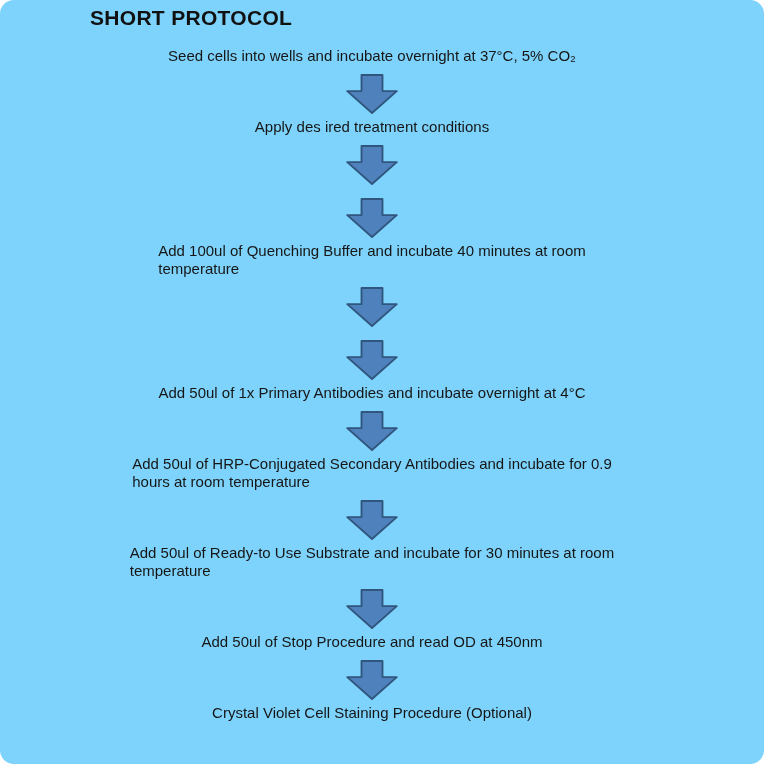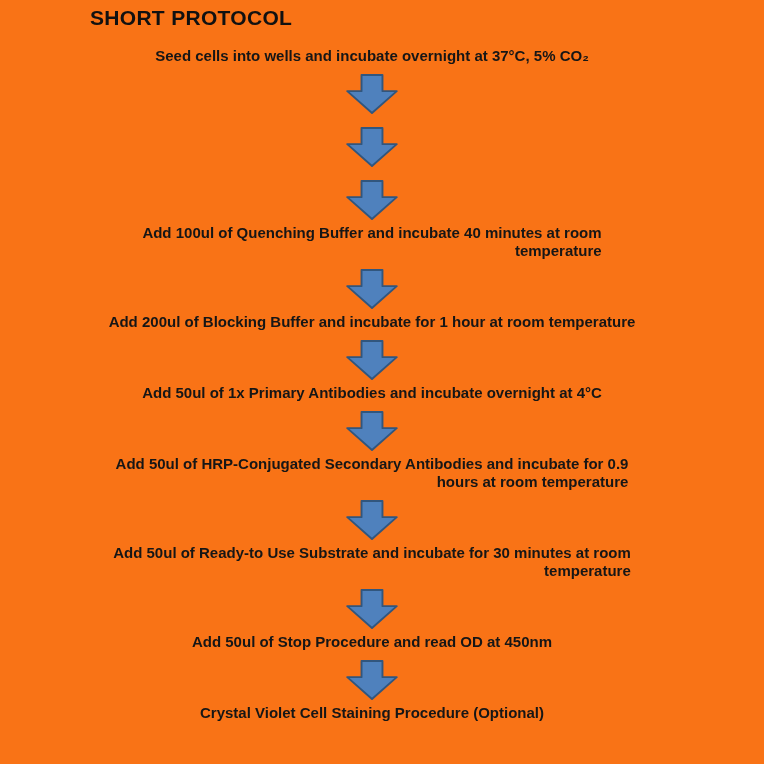--- a/index.html
+++ b/index.html
@@ -5,46 +5,47 @@
   html, body {
     margin: 0;
     padding: 0;
     background: #ffffff;
   }
   .page {
     position: relative;
     width: 764px;
     height: 764px;
     overflow: hidden;
-    background: #f97316;
+    background: #7dd3fc;
     font-family: "Liberation Sans", sans-serif;
     box-sizing: border-box;
     padding-top: 6px;
+    border-radius: 14px;
   }
   .title {
     margin: 0 0 0 90px;
     font-size: 21px;
     line-height: 24px;
     font-weight: bold;
     color: #111111;
     letter-spacing: 0.3px;
   }
   .flow {
     width: 744px;
     margin-top: 17px;
     display: flex;
     flex-direction: column;
     align-items: center;
   }
   .step-text {
     font-size: 15px;
     line-height: 18px;
-    font-weight: bold;
+    font-weight: normal;
     color: #161616;
-    text-align: right;
+    text-align: left;
     white-space: pre-line;
     max-width: 620px;
   }
   .arrow {
     width: 56px;
     height: 40px;
     margin: 9px 0 4px 0;
     display: block;
   }
   .arrow svg {
@@ -65,41 +66,41 @@
   <h1 class="title">SHORT PROTOCOL</h1>
 
   <div class="flow" id="flow">
   <div class="step-text">Seed cells into wells and incubate overnight at 37°C, 5% CO₂</div>
   <div class="arrow">
     <svg viewBox="0 0 56 42" aria-hidden="true">
       <polygon points="17,1 39,1 39,18 54,18 28,41 2,18 17,18" fill="#4f81bd"></polygon>
     </svg>
   </div>
 
+  <div class="step-text">Apply des ired treatment conditions</div>
   <div class="arrow">
     <svg viewBox="0 0 56 42" aria-hidden="true">
       <polygon points="17,1 39,1 39,18 54,18 28,41 2,18 17,18" fill="#4f81bd"></polygon>
     </svg>
   </div>
 
   <div class="arrow">
     <svg viewBox="0 0 56 42" aria-hidden="true">
       <polygon points="17,1 39,1 39,18 54,18 28,41 2,18 17,18" fill="#4f81bd"></polygon>
     </svg>
   </div>
 
   <div class="step-text">Add 100ul of Quenching Buffer and incubate 40 minutes at room
 temperature</div>
   <div class="arrow">
     <svg viewBox="0 0 56 42" aria-hidden="true">
       <polygon points="17,1 39,1 39,18 54,18 28,41 2,18 17,18" fill="#4f81bd"></polygon>
     </svg>
   </div>
 
-  <div class="step-text">Add 200ul of Blocking Buffer and incubate for 1 hour at room temperature</div>
   <div class="arrow">
     <svg viewBox="0 0 56 42" aria-hidden="true">
       <polygon points="17,1 39,1 39,18 54,18 28,41 2,18 17,18" fill="#4f81bd"></polygon>
     </svg>
   </div>
 
   <div class="step-text">Add 50ul of 1x Primary Antibodies and incubate overnight at 4°C</div>
   <div class="arrow">
     <svg viewBox="0 0 56 42" aria-hidden="true">
       <polygon points="17,1 39,1 39,18 54,18 28,41 2,18 17,18" fill="#4f81bd"></polygon>

